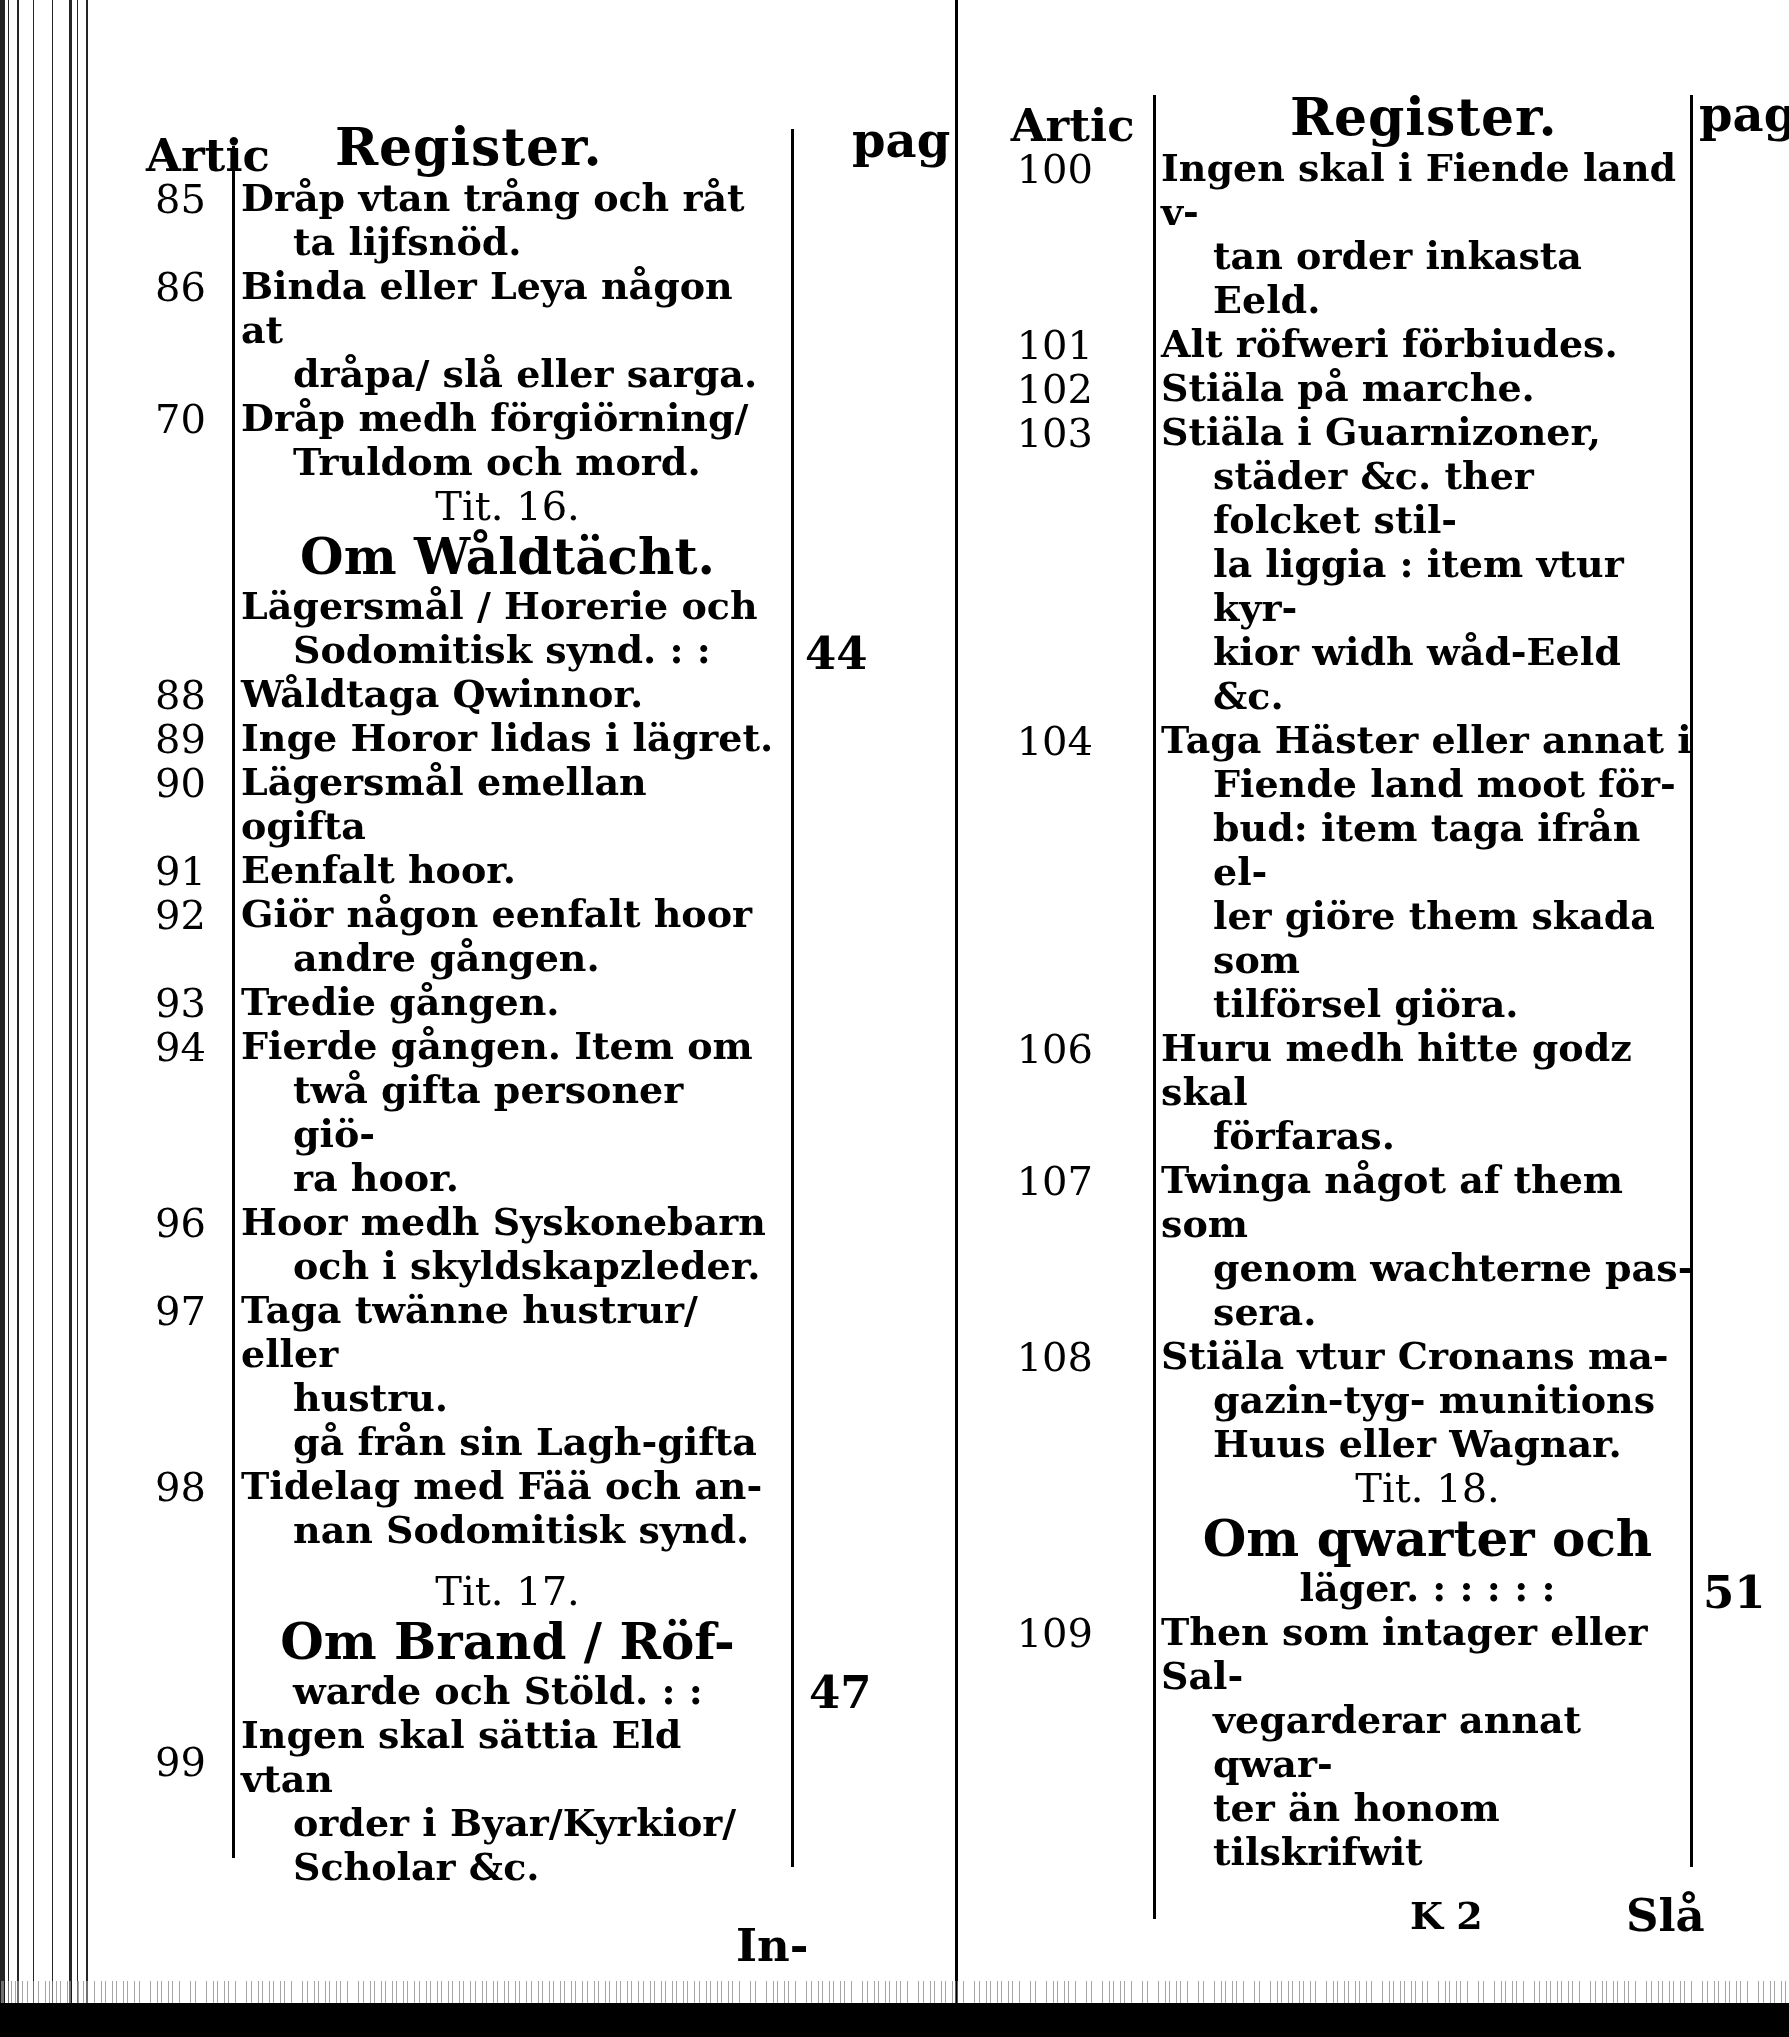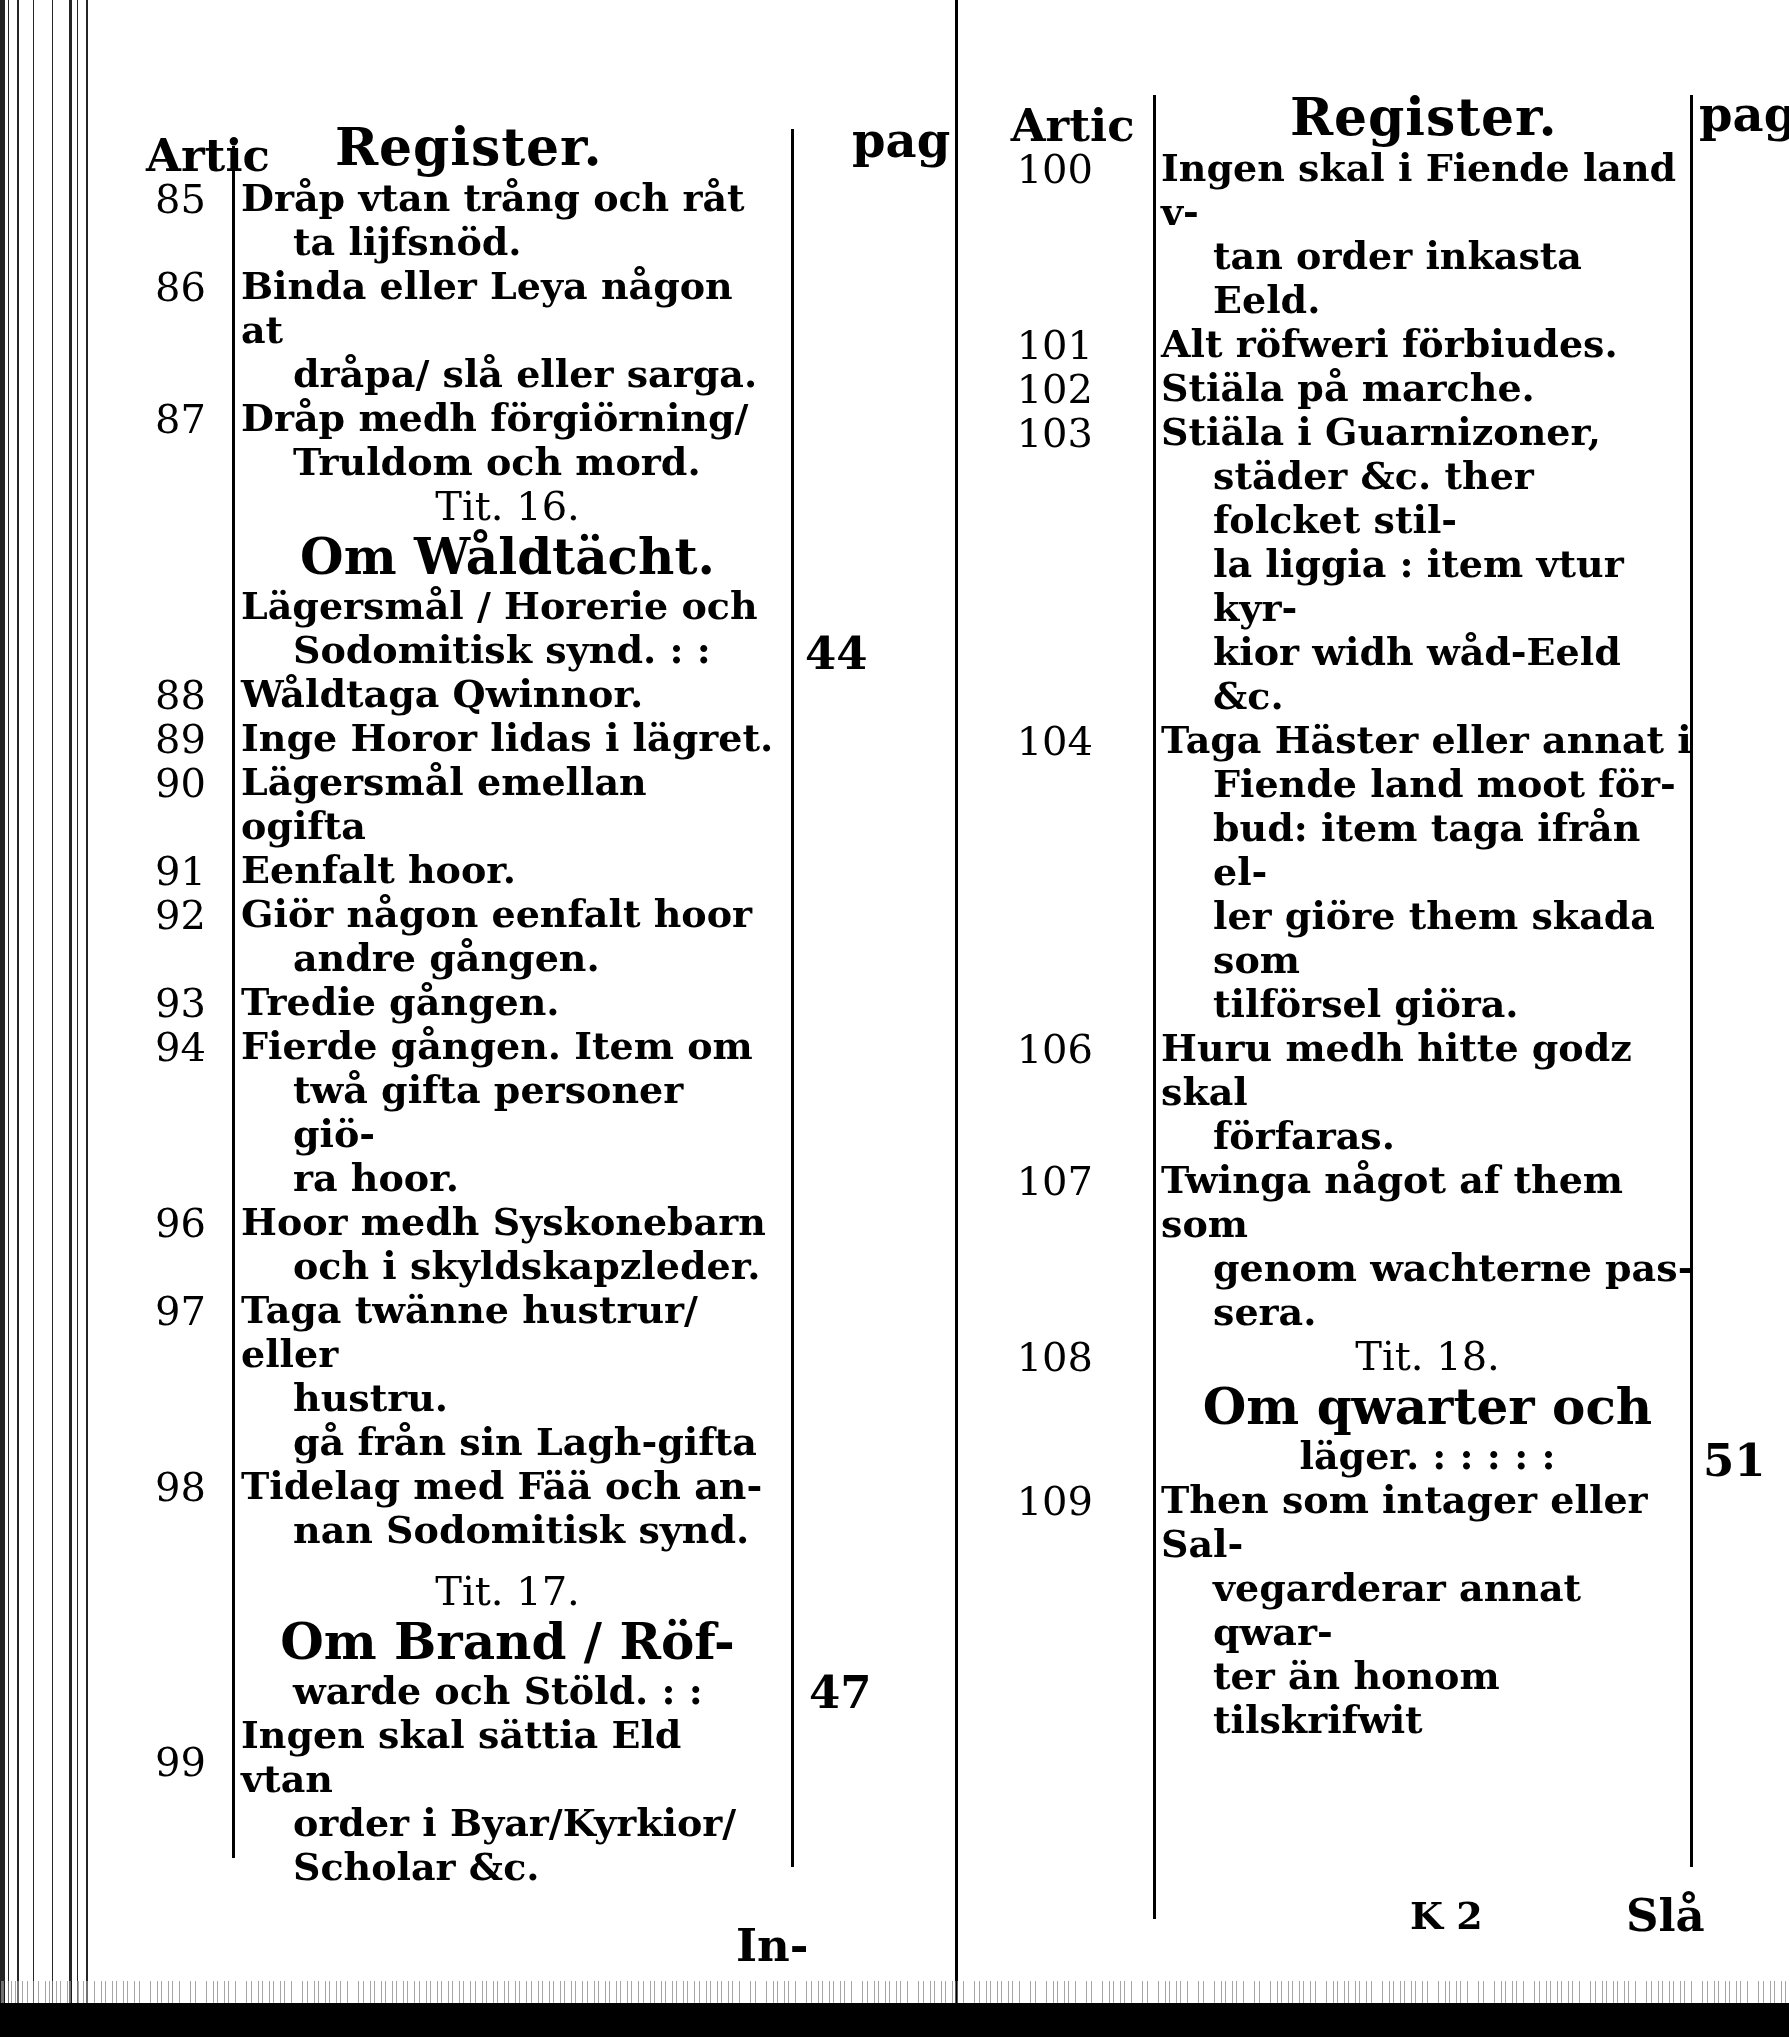--- a/index.html
+++ b/index.html
@@ -93,21 +93,21 @@
         </div>
     </div>
     <div class="entry">
       <span class="num">86</span>
       <div class="text">
           <span class="l1">Binda eller Leya någon at</span>
           <span class="l2">dråpa/ slå eller sarga.</span>
         </div>
     </div>
     <div class="entry">
-      <span class="num">87</span>
+      <span class="num">70</span>
       <div class="text">
           <span class="l1">Dråp medh förgiörning/</span>
           <span class="l2">Truldom och mord.</span>
         </div>
     </div>
 
     <div class="tit">Tit. 16.</div>
     <div class="tit-head">Om Wåldtächt.</div>
     <div class="entry">
       <span class="pagenum" style="left:590px;top:43px;">44</span>
@@ -263,20 +263,25 @@
     <div class="entry">
       <span class="num">107</span>
       <div class="text">
           <span class="l1">Twinga något af them som</span>
           <span class="l2">genom wachterne pas-</span>
           <span class="l2">sera.</span>
         </div>
     </div>
     <div class="entry">
       <span class="num">108</span>
+      <div class="text">
+          <span class="l1">Stiäla vtur Cronans ma-</span>
+          <span class="l2">gazin-tyg- munitions</span>
+          <span class="l2">Huus eller Wagnar.</span>
+        </div>
     </div>
 
     <div class="tit">Tit. 18.</div>
     <div class="entry">
       <span class="pagenum" style="left:688px;top:55px;">51</span>
       <div class="tit-head">Om qwarter och</div>
       <div class="text">
           <span class="l1" style="text-align:center;">läger. : : : : :</span>
         </div>
     </div>

